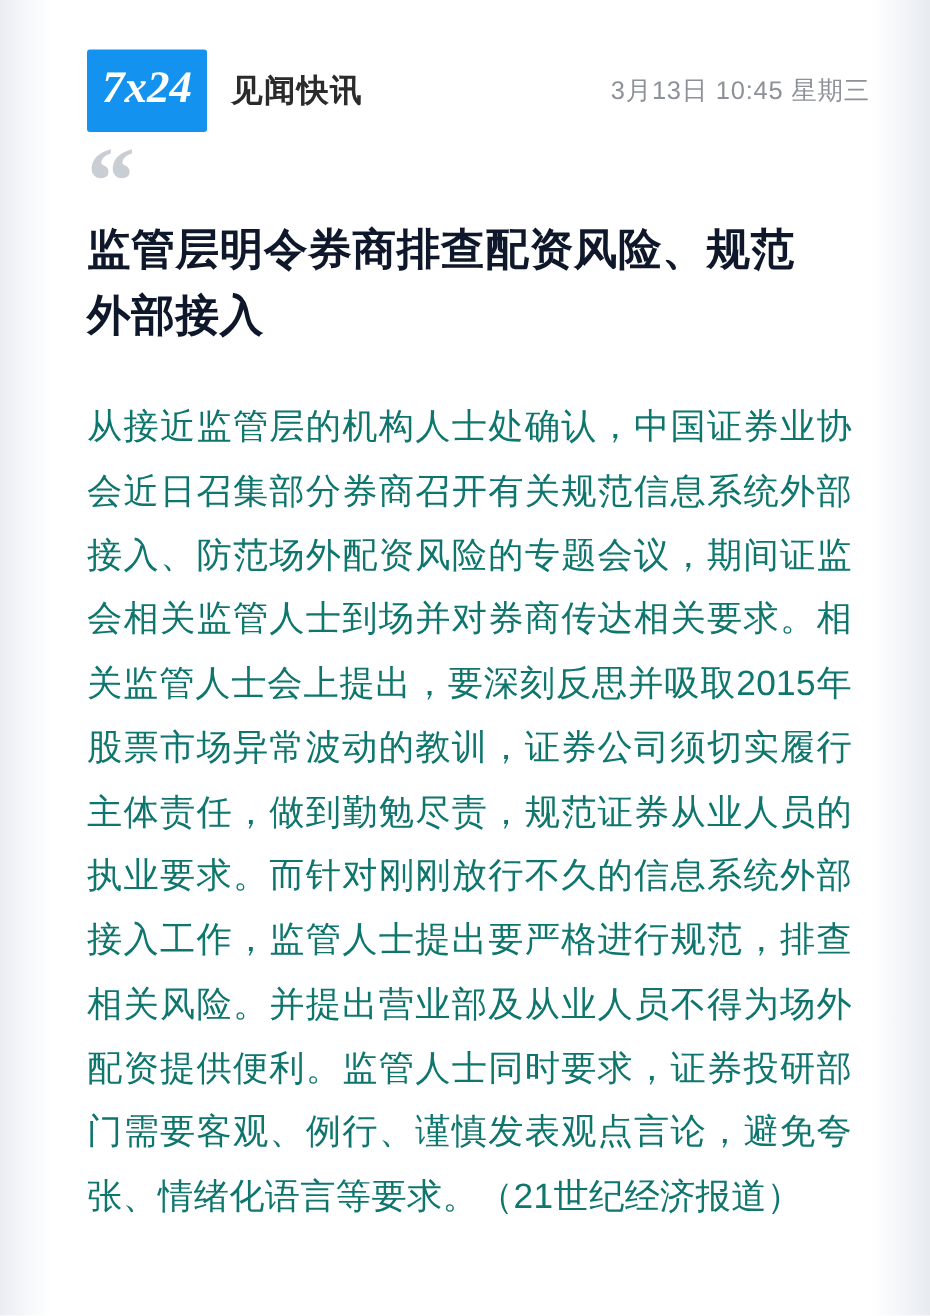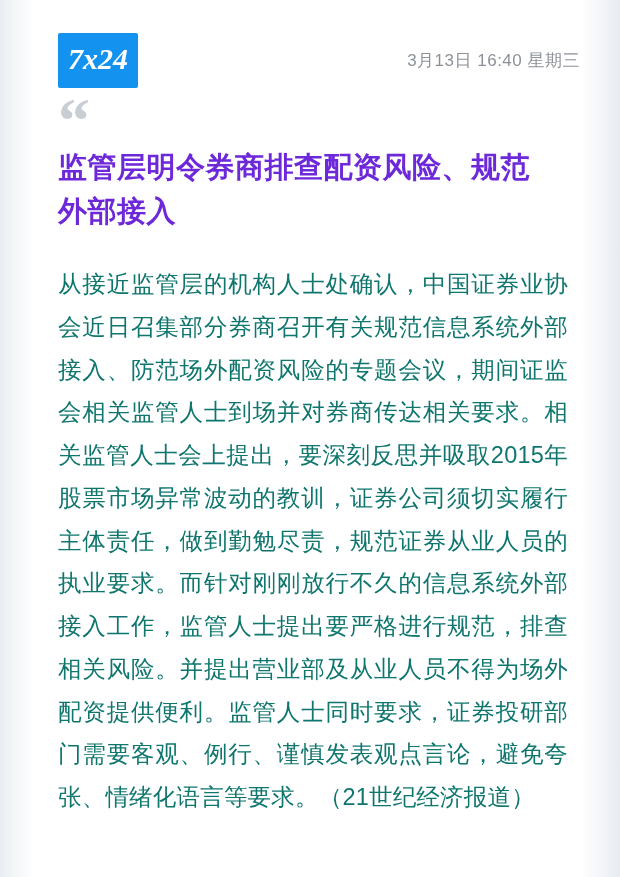--- a/index.html
+++ b/index.html
@@ -87,21 +87,21 @@
     height: 34px;
     font-weight: bold;
     letter-spacing: -2px;
     user-select: none;
   }
   .headline {
     margin: 10px 0 0 0;
     font-size: 29px;
     line-height: 1.5;
     font-weight: bold;
-    color: #6d28d9;
+    color: #0f172a;
     letter-spacing: 0.5px;
     max-width: 500px;
   }
   .article {
     margin-top: 30px;
     font-size: 23.5px;
     line-height: 1.82;
     color: #0f766e;
     text-align: justify;
     letter-spacing: 0.2px;
@@ -113,21 +113,22 @@
 </style>
 </head>
 <body>
 
 <div class="page">
   <div class="edge-left"></div>
   <div class="edge-right"></div>
 
   <div class="header">
     <span class="logo">7x24</span>
-    <span class="timestamp">3月13日 16:40 星期三</span>
+    <span class="brand">见闻快讯</span>
+    <span class="timestamp">3月13日 10:45 星期三</span>
   </div>
 
   <div class="body-wrap">
     <div class="quote-mark">“</div>
     <h1 class="headline">监管层明令券商排查配资风险、规范外部接入</h1>
     <div class="article">
       <p>从接近监管层的机构人士处确认，中国证券业协会近日召集部分券商召开有关规范信息系统外部接入、防范场外配资风险的专题会议，期间证监会相关监管人士到场并对券商传达相关要求。相关监管人士会上提出，要深刻反思并吸取2015年股票市场异常波动的教训，证券公司须切实履行主体责任，做到勤勉尽责，规范证券从业人员的执业要求。而针对刚刚放行不久的信息系统外部接入工作，监管人士提出要严格进行规范，排查相关风险。并提出营业部及从业人员不得为场外配资提供便利。监管人士同时要求，证券投研部门需要客观、例行、谨慎发表观点言论，避免夸张、情绪化语言等要求。（21世纪经济报道）</p>
     </div>
   </div>
 </div>

